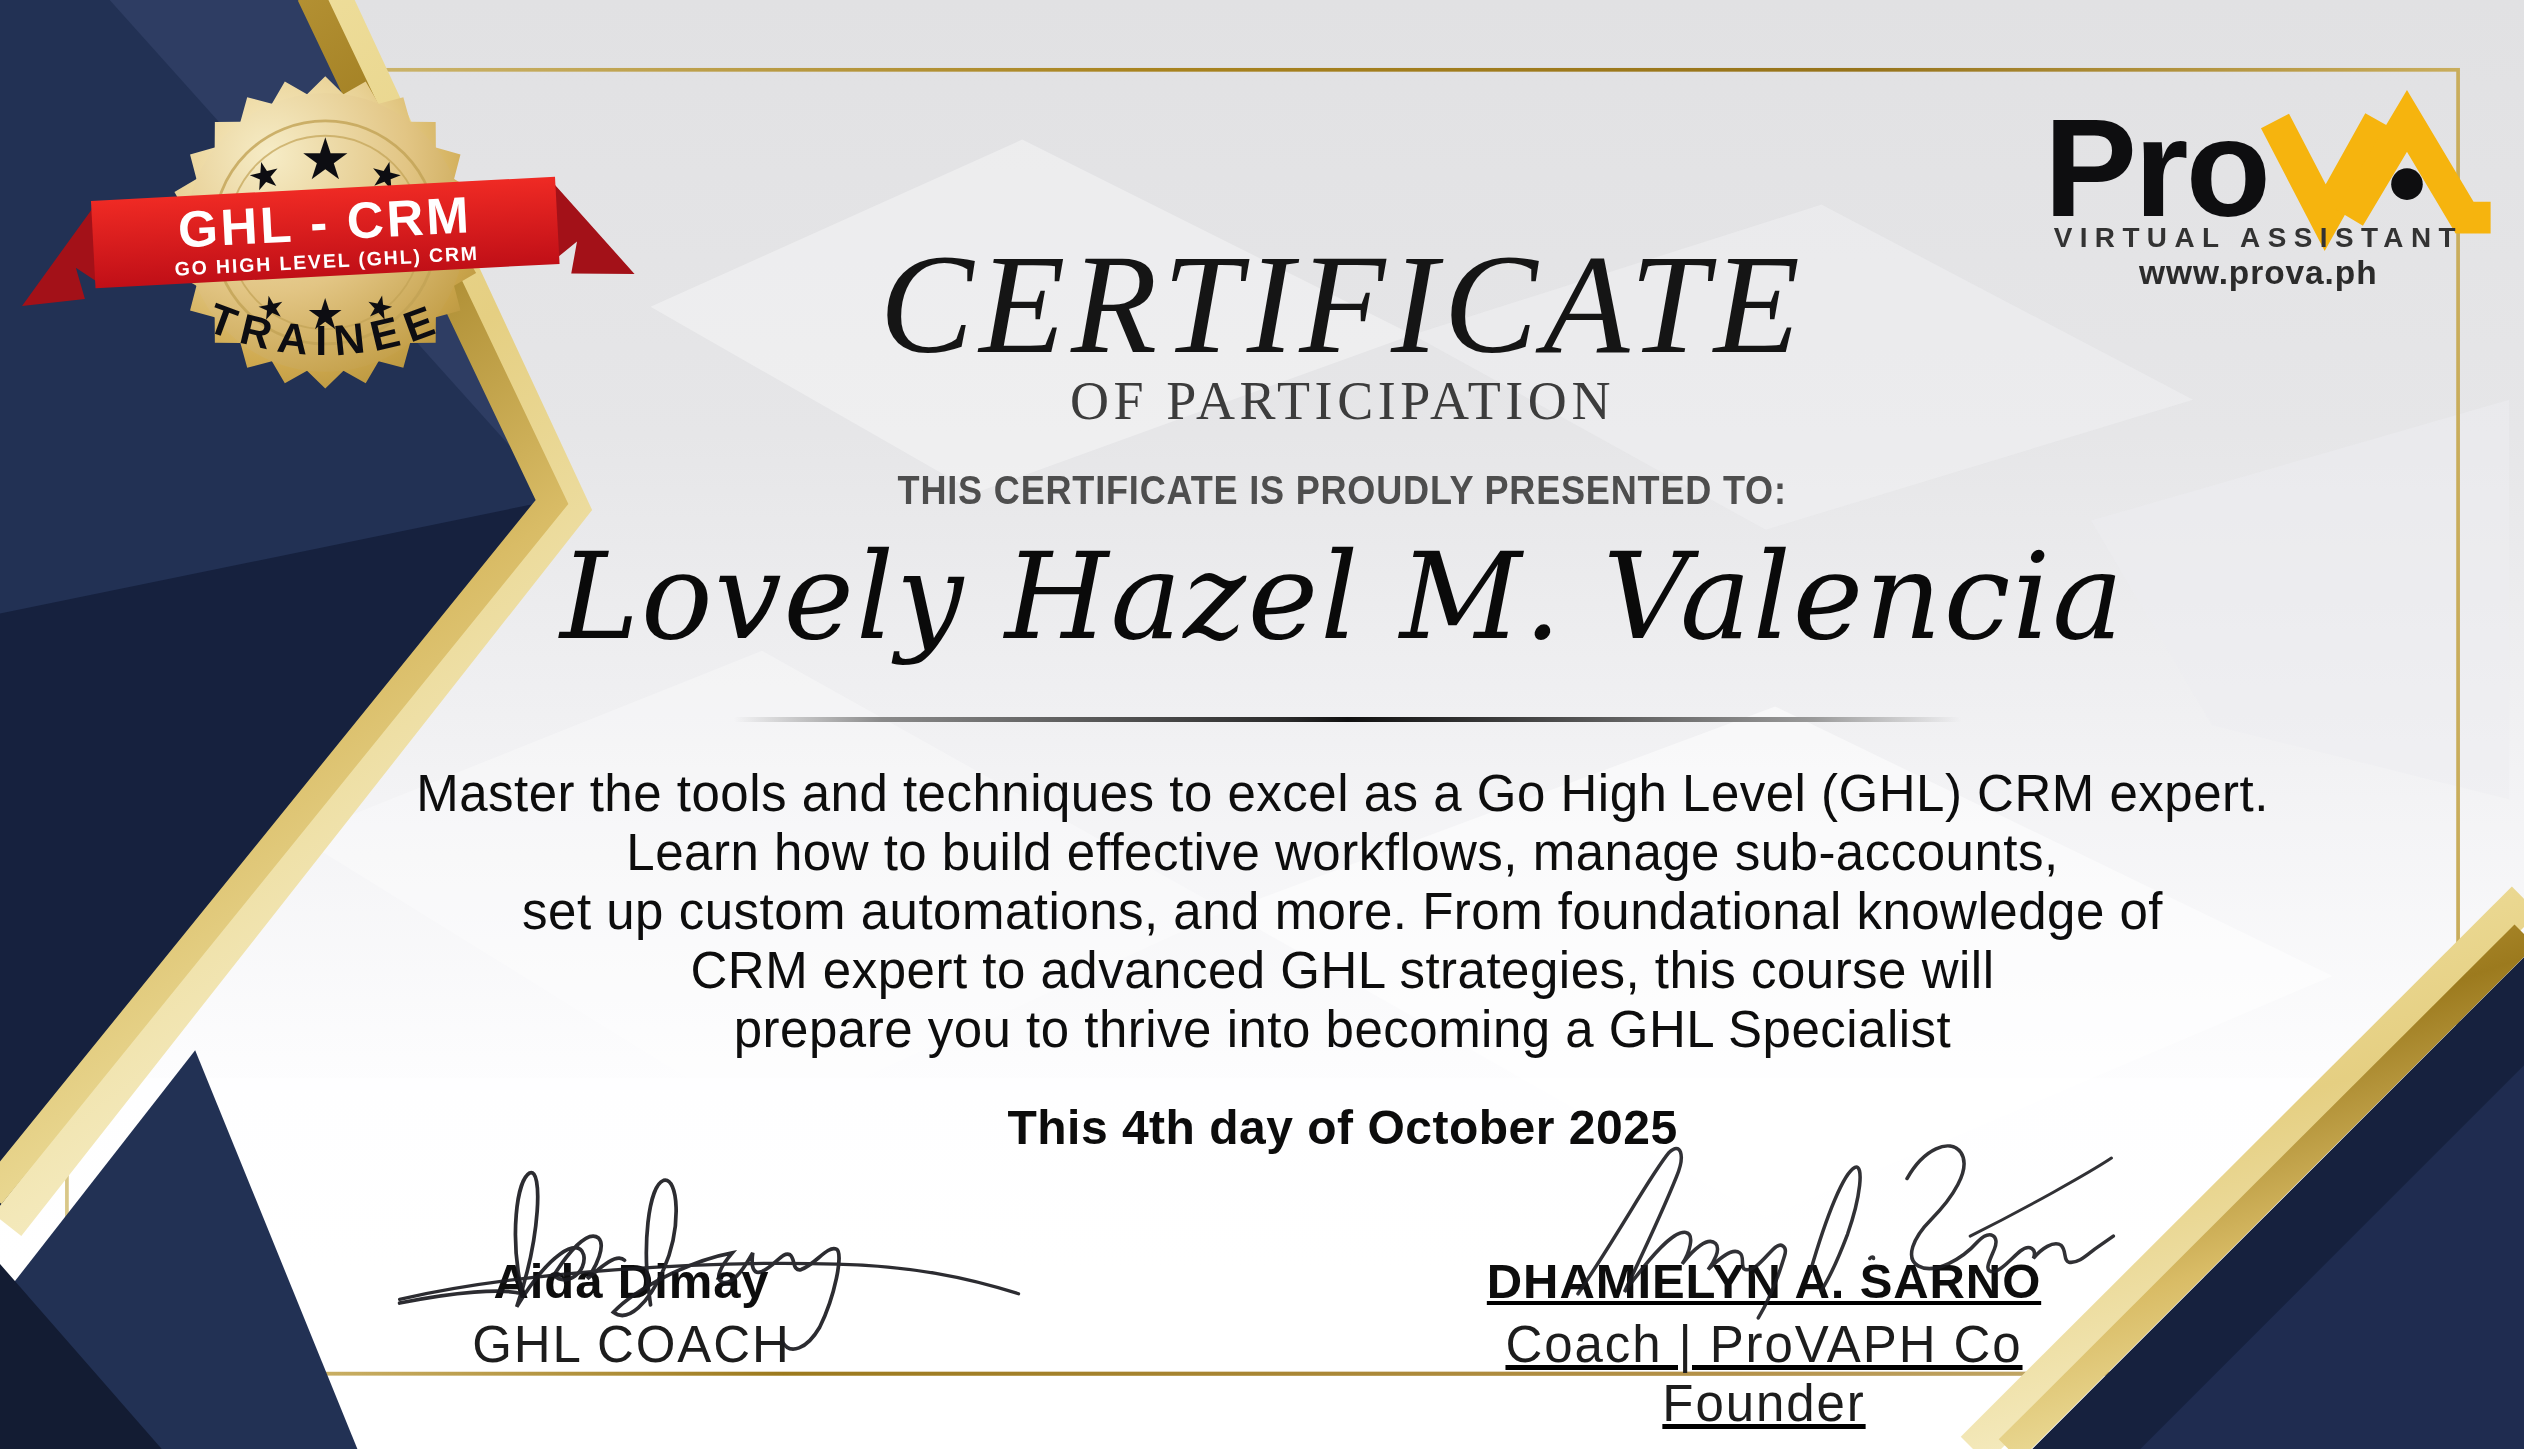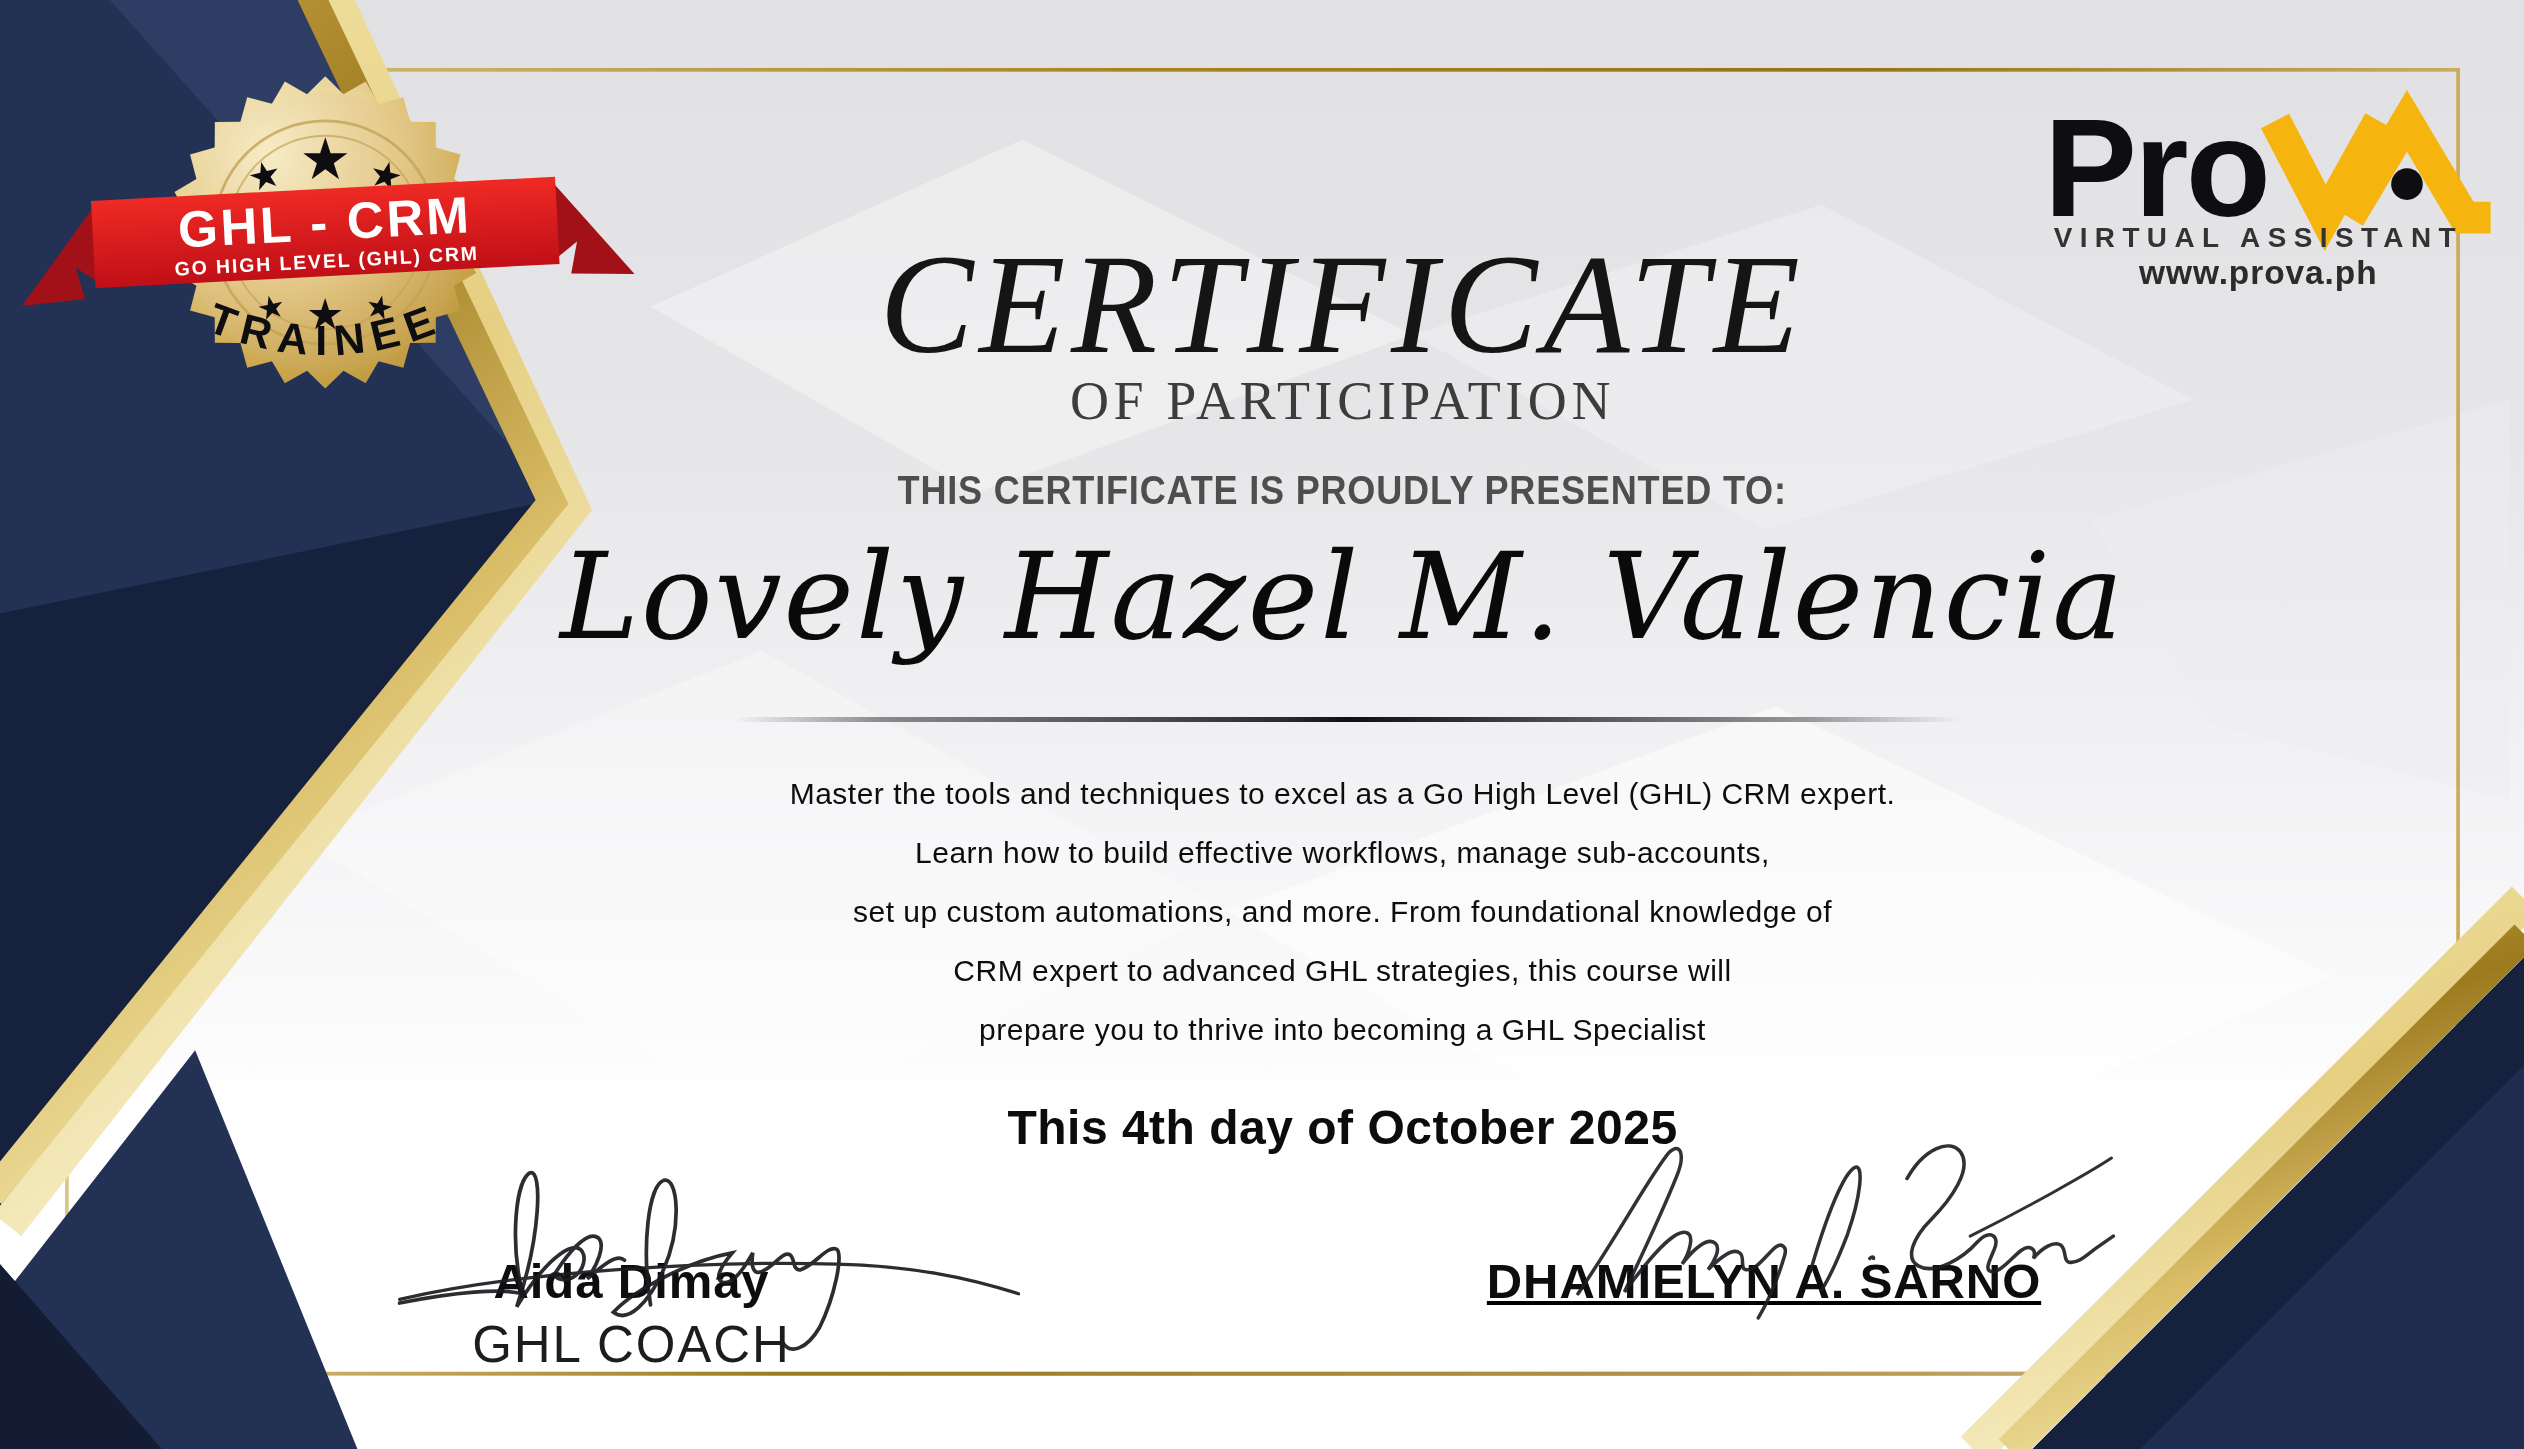--- a/index.html
+++ b/index.html
@@ -12,21 +12,21 @@
   svg{display:block;}
   #deco, #siglayer{position:absolute;left:0;top:0;pointer-events:none;}
   .col{left:376px;width:1933px;text-align:center;color:#111;}
   .title{top:223px;font-family:"Liberation Serif",serif;font-size:141px;letter-spacing:5.6px;color:#151515;font-weight:500;font-style:italic;}
   .subtitle{top:370px;font-family:"Liberation Serif",serif;font-size:54px;letter-spacing:4.6px;color:#3c3c3c;}
   .presented{top:467px;font-size:41px;font-weight:bold;color:#4e4e4e;letter-spacing:0.9px;}
   .presented span{display:inline-block;transform:scaleX(.88);}
   .name{top:528px;font-family:"DejaVu Serif",serif;font-style:italic;font-size:119px;color:#0a0a0a;letter-spacing:1.9px;}
   .rule{top:717px;left:734px;width:1227px;height:4.6px;
     background:linear-gradient(90deg,rgba(120,120,120,0) 0%,#8a8a8a 12%,#2b2b2b 45%,#101010 50%,#2b2b2b 58%,#9a9a9a 88%,rgba(150,150,150,0) 100%);}
-  .desc{top:764px;font-size:30px;line-height:59px;color:#0d0d0d;letter-spacing:0.5px;}
+  .desc{top:764px;font-size:51px;line-height:59px;color:#0d0d0d;letter-spacing:0.5px;}
   .dateline{top:1100px;font-size:48px;font-weight:600;color:#0c0c0c;letter-spacing:0.5px;}
   .sigblock{text-align:center;}
   .signame{font-size:49px;font-weight:bold;color:#0d0d0d;letter-spacing:0.9px;}
   .sigtitle{margin-top:5.6px;font-size:51px;color:#1d1d1d;letter-spacing:1.9px;}
   .sigleft{left:390px;top:1253px;width:483px;}
   .sigright{left:1439px;top:1253px;width:650px;text-decoration:underline;}
 </style>
 </head>
 <body>
 
@@ -168,20 +168,21 @@
   </div>
 
   <div class="abs col dateline">This 4th day of October 2025</div>
 
   <div class="abs sigblock sigleft">
     <div class="signame">Aida Dimay</div>
     <div class="sigtitle">GHL COACH</div>
   </div>
   <div class="abs sigblock sigright">
     <div class="signame">DHAMIELYN A. SARNO</div>
+    <div class="sigtitle">Coach | ProVAPH Co Founder</div>
   </div>
 
   <svg id="siglayer" width="2525" height="1450" viewBox="0 0 2717 1560">
     <g fill="none" stroke="#1b1b20" stroke-width="4" stroke-linecap="round" opacity="0.92">
       <path d="M 430,1402 C 490,1390 540,1386 562,1392 C 548,1330 556,1270 570,1262 C 584,1256 582,1330 556,1406 C 590,1350 622,1330 628,1350 C 632,1368 610,1386 596,1372 C 610,1350 632,1322 644,1332 C 652,1340 642,1362 632,1376 C 648,1362 664,1348 672,1356"></path>
       <path d="M 700,1404 C 690,1340 698,1276 714,1270 C 730,1266 734,1320 714,1366 C 698,1402 676,1424 660,1412 C 684,1386 744,1356 788,1348 C 776,1362 768,1376 778,1380 C 790,1382 802,1362 810,1348 C 808,1362 810,1372 820,1368 C 834,1362 842,1346 850,1350 C 856,1354 852,1368 862,1366 C 878,1360 890,1340 900,1344 C 908,1348 898,1396 882,1428 C 868,1452 850,1458 842,1444"></path>
       <path d="M 430,1398 C 560,1368 760,1356 900,1360 C 980,1362 1040,1374 1096,1392" stroke-width="3.5"></path>
     </g>
     <g fill="none" stroke="#1b1b20" stroke-width="3.8" stroke-linecap="round" opacity="0.9">
       <path d="M 1698,1392 C 1744,1324 1776,1264 1796,1240 C 1808,1228 1814,1242 1804,1266 C 1788,1306 1766,1352 1748,1390 C 1776,1352 1800,1324 1814,1326 C 1824,1328 1818,1348 1810,1360 C 1822,1344 1838,1330 1846,1338 C 1852,1344 1844,1358 1838,1366 C 1850,1354 1864,1342 1872,1348 C 1878,1352 1872,1364 1878,1366 C 1888,1368 1898,1354 1908,1344 C 1916,1336 1924,1340 1920,1352 C 1914,1372 1904,1398 1892,1418"></path>

